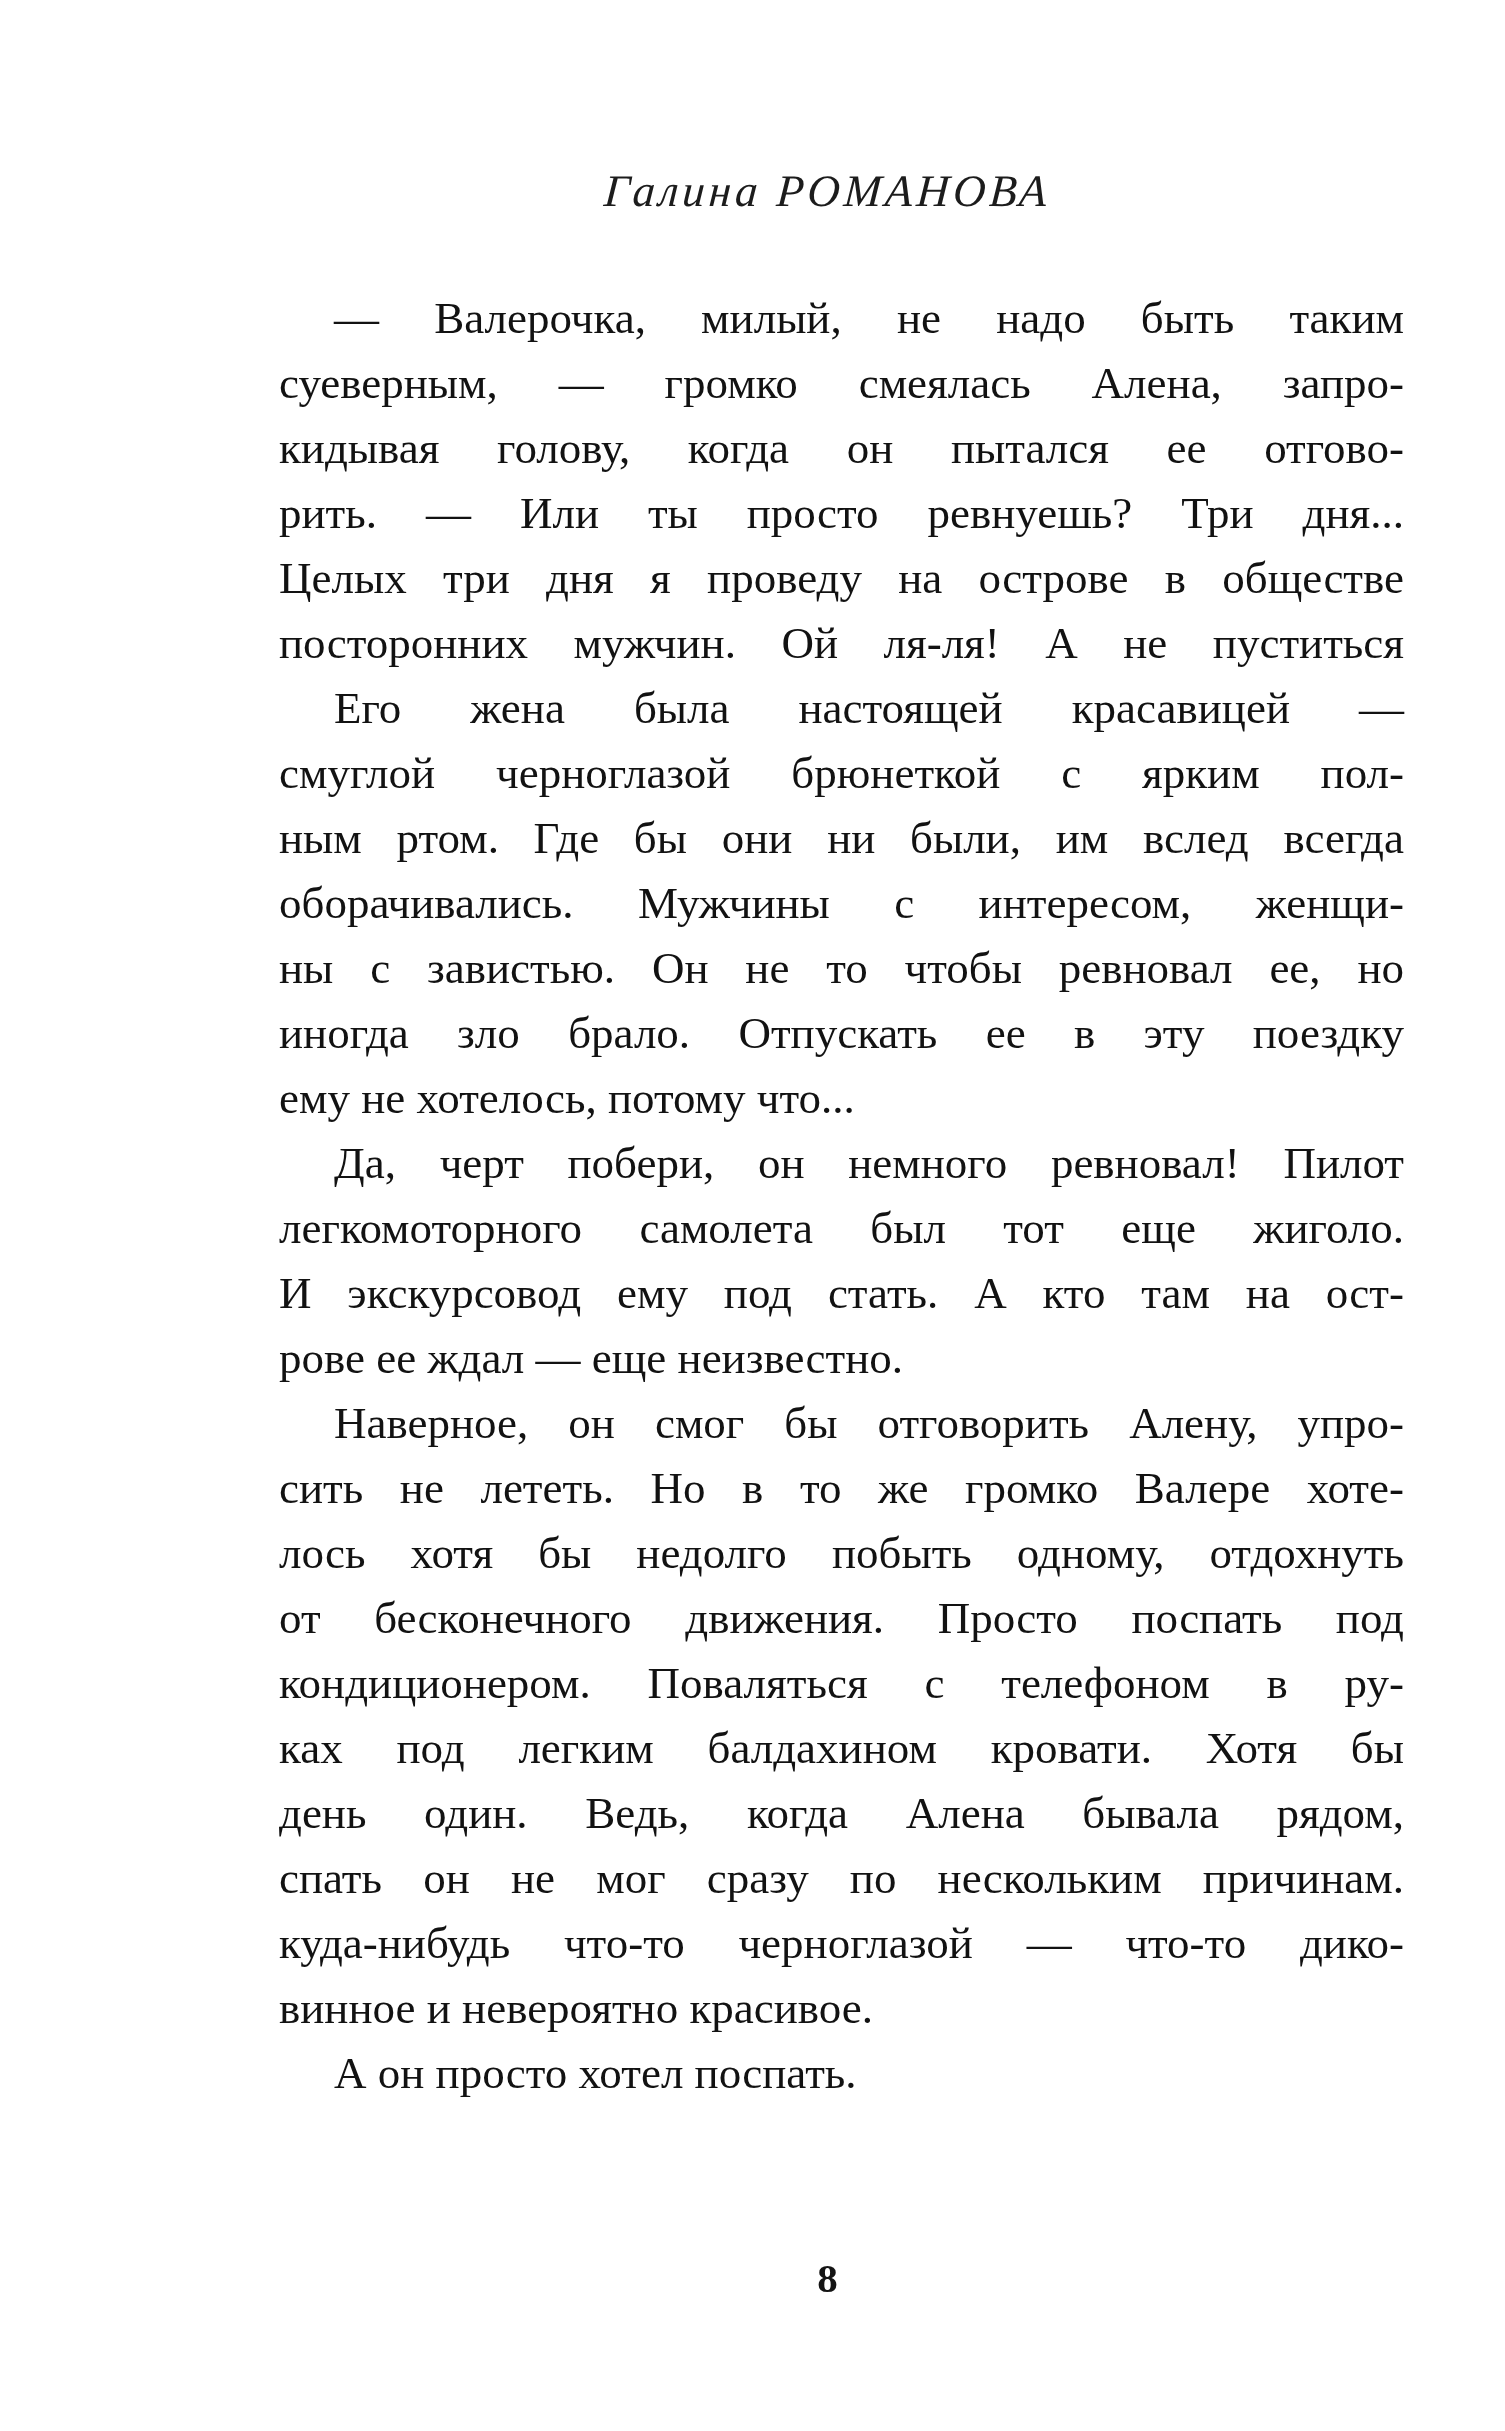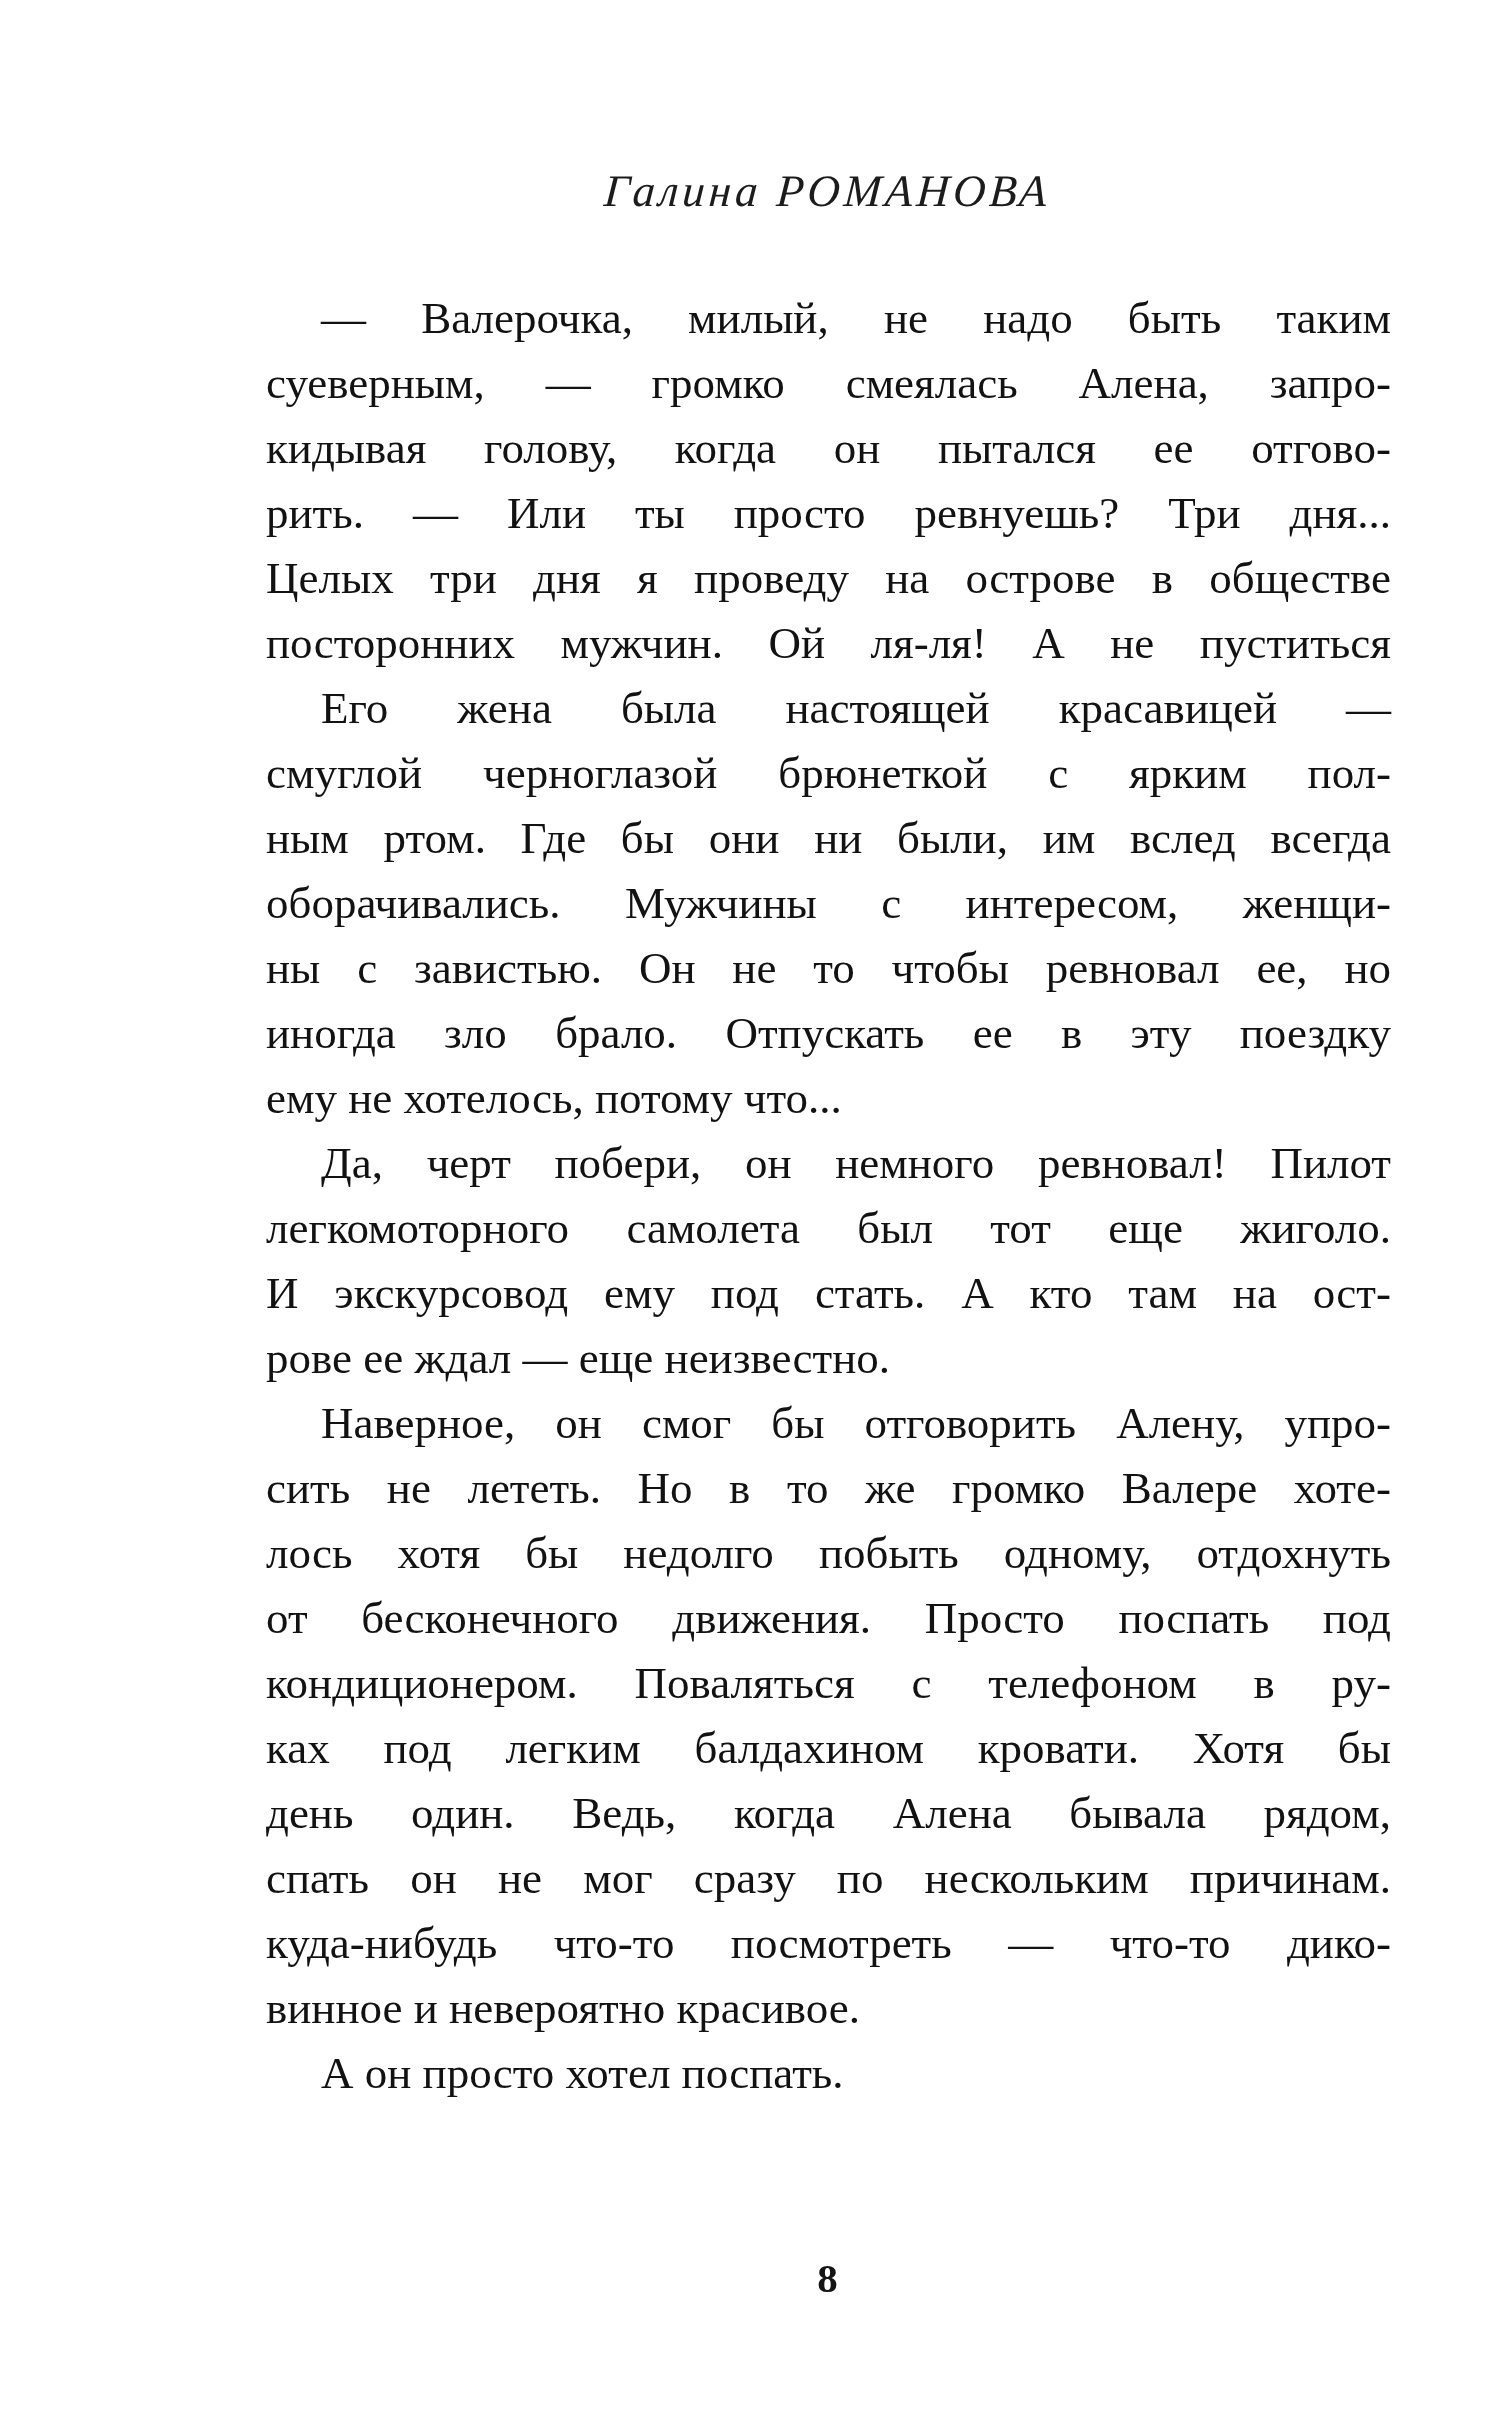--- a/index.html
+++ b/index.html
@@ -24,21 +24,21 @@
     text-align: center;
     font-style: italic;
     font-size: 45px;
     letter-spacing: 3.9px;
     color: #1c1c1c;
     transform: skewX(-4deg);
   }
   .text-block {
     position: absolute;
     top: 286px;
-    left: 266px;
+    left: 279px;
     width: 1125px;
     font-size: 45px;
     line-height: 65px;
     color: #121212;
   }
   .paragraph {
     margin: 0;
   }
   .line {
     text-align: justify;
@@ -94,21 +94,21 @@
       </div>
       <div class="paragraph">
         <div class="line">Наверное, он смог бы отговорить Алену, упро-</div>
         <div class="line">сить не лететь. Но в то же громко Валере хоте-</div>
         <div class="line">лось хотя бы недолго побыть одному, отдохнуть</div>
         <div class="line">от бесконечного движения. Просто поспать под</div>
         <div class="line">кондиционером. Поваляться с телефоном в ру-</div>
         <div class="line">ках под легким балдахином кровати. Хотя бы</div>
         <div class="line">день один. Ведь, когда Алена бывала рядом,</div>
         <div class="line">спать он не мог сразу по нескольким причинам.</div>
-        <div class="line">куда-нибудь что-то посмотреть — что-то дико-</div>
+        <div class="line">куда-нибудь что-то черноглазой — что-то дико-</div>
         <div class="line last">винное и невероятно красивое.</div>
       </div>
       <div class="paragraph">
         <div class="line last">А он просто хотел поспать.</div>
       </div>
     </div>
 
   <div class="page-number">8</div>
 </div>
 

